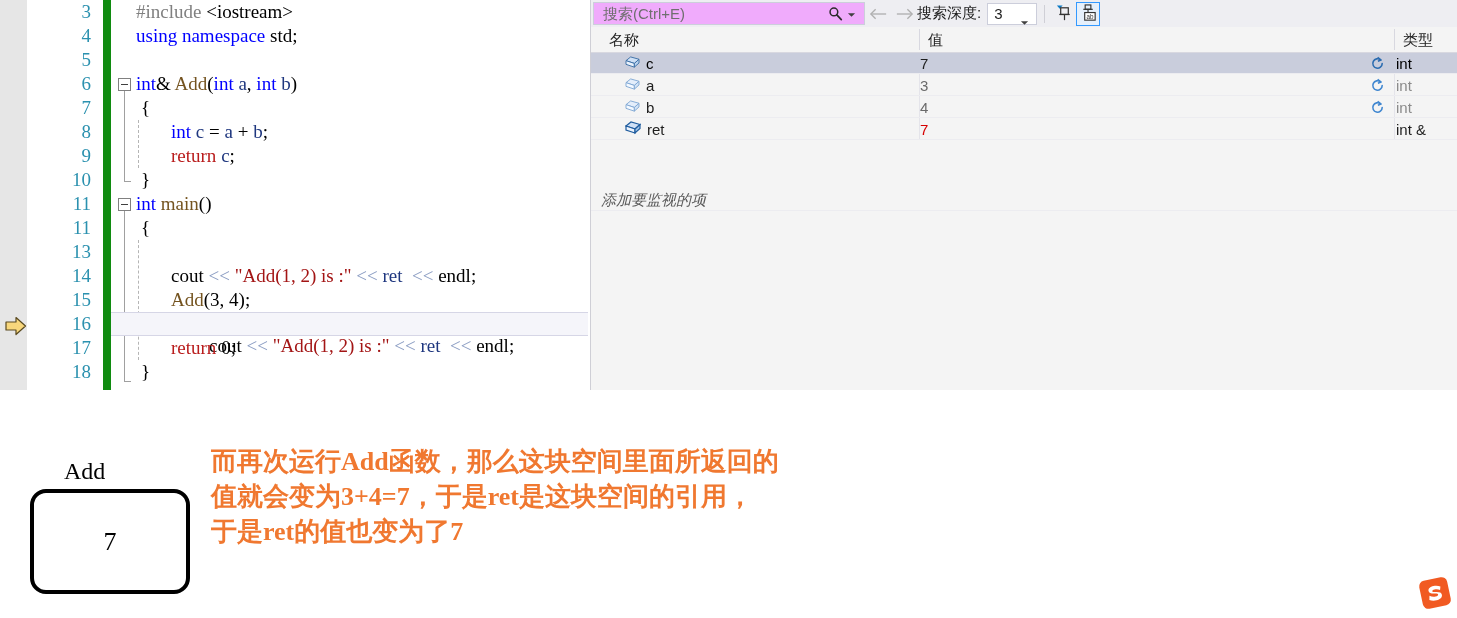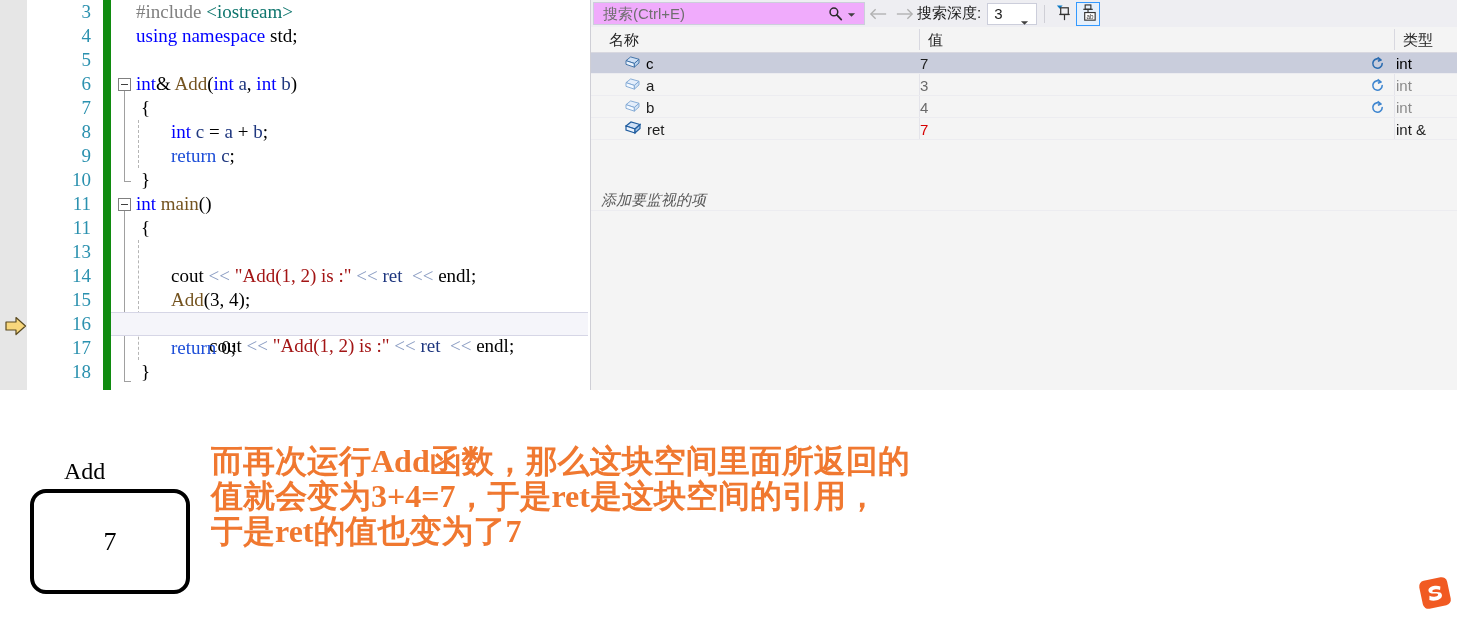--- a/index.html
+++ b/index.html
@@ -46,24 +46,24 @@
     font-family: "Liberation Serif", serif; font-size: 19px; color: #000000;
   }
   .cl.hl {
     left: 0; right: 2px; background: #f5f5fa;
     border-top: 1px solid #d6d6e6; border-bottom: 1px solid #d6d6e6;
     box-sizing: content-box; height: 22px; line-height: 22px;
   }
   .kw   { color: #0000ff; }
   .str  { color: #a31515; }
   .pre  { color: #808080; }
-  .inc  { color: #0f766e; }
+  .inc  { color: #000000; }
   .op   { color: #8b9dc3; }
   .num  { color: #000000; }
-  .pur  { color: #1d4ed8; }
+  .pur  { color: #b91c1c; }
   .plain{ color: #000000; }
   .var  { color: #1f377f; }
   .fn   { color: #74531f; }
 
   .fold {
     position: absolute; width: 13px; height: 13px; border: 1px solid #808080;
     background: #fff; left: 7px;
   }
   .fold::before {
     content: ""; position: absolute; left: 2px; top: 5px; width: 7px; height: 1px;
@@ -189,21 +189,21 @@
     position: absolute; left: 30px; top: 489px; width: 160px; height: 105px;
     border: 4px solid #000000; border-radius: 16px; background: #fff;
   }
   #add-box-value {
     position: absolute; left: 0; top: 0; width: 100%; height: 100%;
     display: flex; align-items: center; justify-content: center;
     font-size: 26px; color: #000; font-family: "Liberation Serif", serif;
   }
   #note-text {
     position: absolute; left: 211px; top: 444px; width: 680px;
-    color: #f07830; font-size: 32px; line-height: 35px; font-weight: bold;
+    color: #f07830; font-size: 26px; line-height: 35px; font-weight: bold;
     font-family: "Liberation Serif", serif;
   }
   .note-line { white-space: nowrap; }
   #logo-watermark {
     position: absolute; left: 1416px; top: 574px; width: 38px; height: 38px;
   }
 </style>
 </head>
 <body>
 

